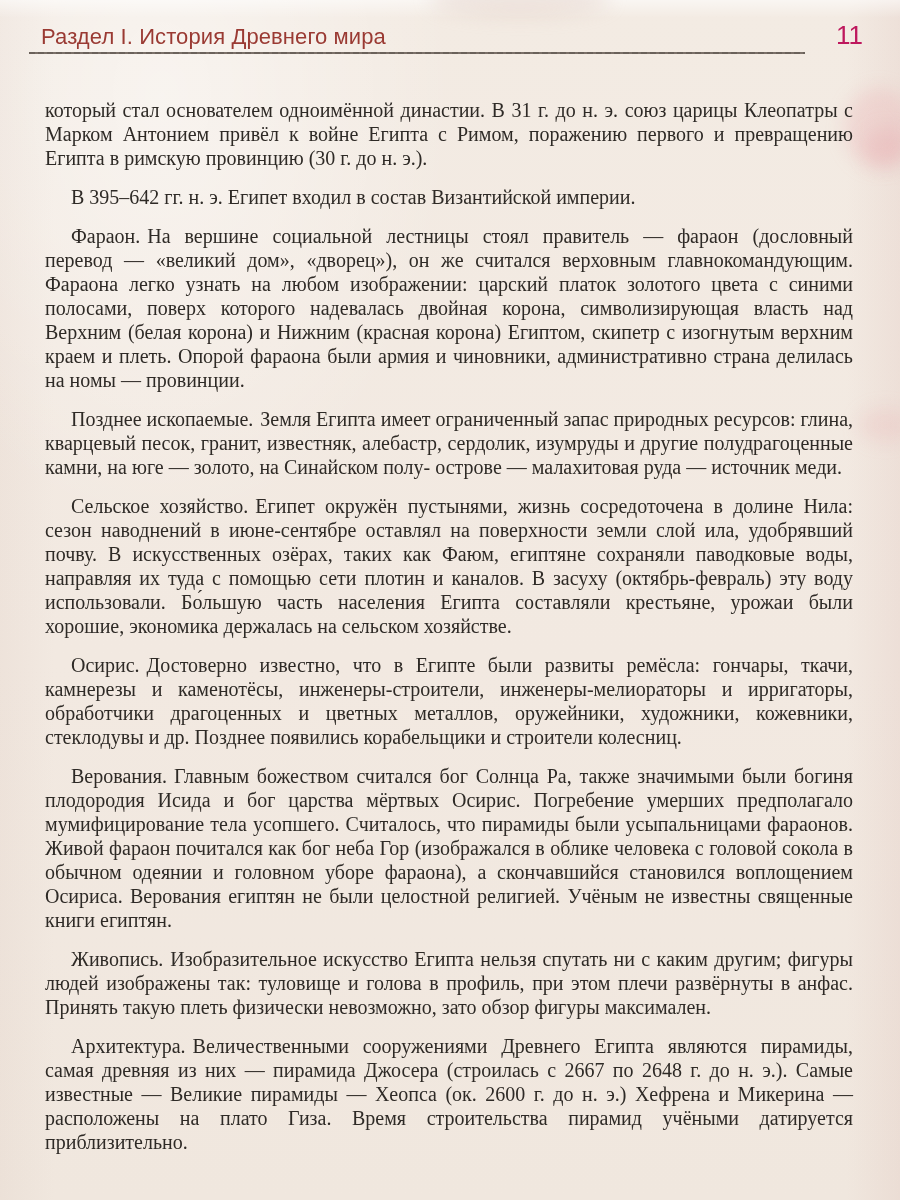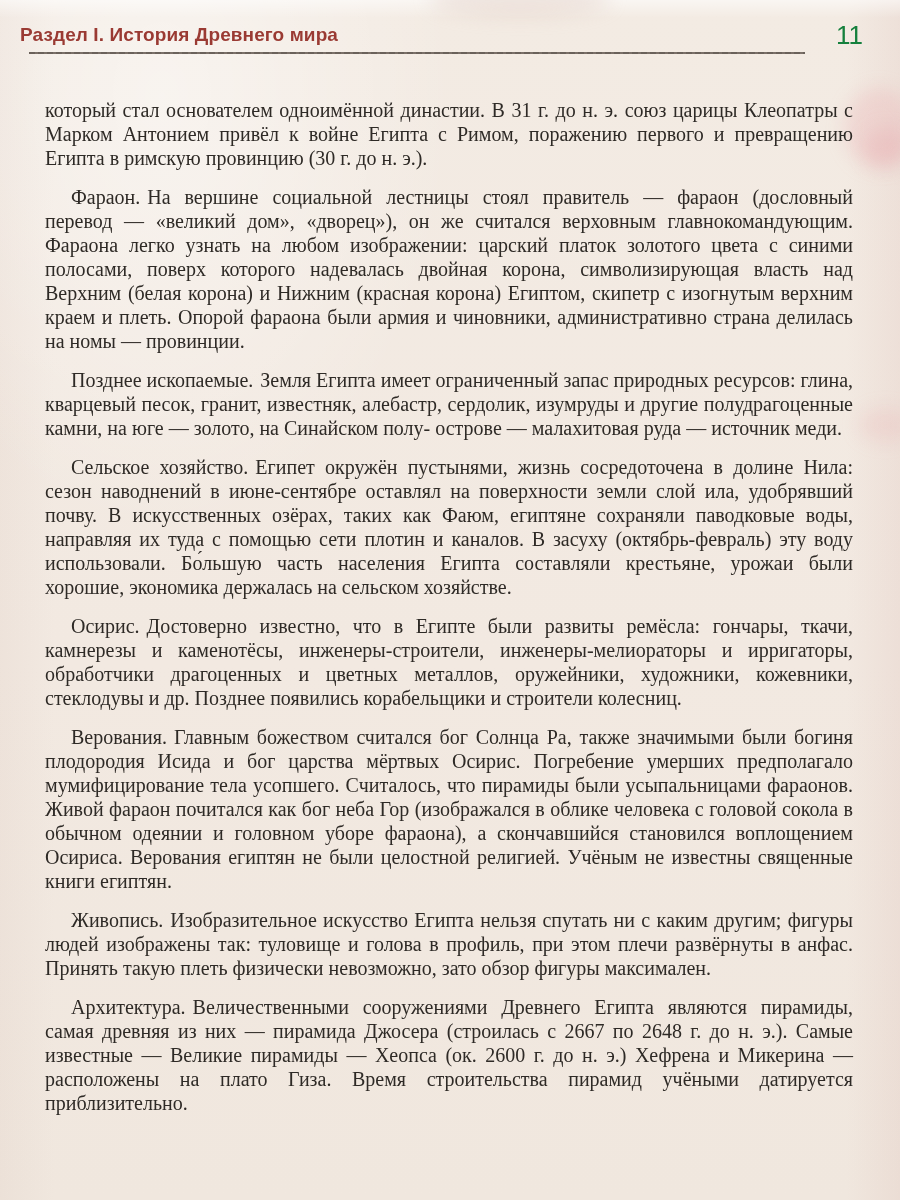--- a/index.html
+++ b/index.html
@@ -38,46 +38,46 @@
 
   .page-header {
     position: absolute;
     left: 0;
     top: 0;
     width: 100%;
     height: 58px;
   }
   .section-title {
     position: absolute;
-    left: 20px;
+    left: 41px;
     top: 24px;
     font-family: "Liberation Sans", "DejaVu Sans", sans-serif;
-    font-size: 19px;
-    font-weight: 700;
+    font-size: 22px;
+    font-weight: 400;
     letter-spacing: 0.1px;
     color: #9a3a33;
     white-space: nowrap;
   }
   .header-rule {
     position: absolute;
     left: 29px;
     top: 52px;
     width: 776px;
     height: 2px;
     background: repeating-linear-gradient(90deg, #5b524b 0 6px, #6d625a 6px 9px);
     opacity: 0.9;
   }
   .page-number {
     position: absolute;
     right: 37px;
     top: 20px;
     font-family: "Liberation Sans", "DejaVu Sans", sans-serif;
     font-size: 26px;
     font-weight: 400;
-    color: #15803d;
+    color: #be185d;
   }
 
   .page-body {
     position: absolute;
     left: 30px;
     top: 83px;
     width: 838px;
     color: #2e2a26;
     font-size: 20px;
     line-height: 24px;
@@ -110,20 +110,21 @@
 
 <header class="page-header">
   <div class="section-title">Раздел I. История Древнего мира</div>
   <div class="header-rule"></div>
   <div class="page-number">11</div>
 </header>
 
 <main class="page-body">
   <p class="para no-indent"><span class="para-text">который стал основателем одноимённой династии. В 31 г. до н. э. союз царицы Клеопатры с Марком Антонием привёл к войне Египта с Римом, поражению первого и превращению Египта в римскую провинцию (30 г. до н. э.).</span></p>
 
+  <p class="para"><span class="para-text">В 395–642 гг. н. э. Египет входил в состав Византийской империи.</span></p>
 
   <p class="para"><span class="para-lead">Фараон.</span><span class="para-text">На вершине социальной лестницы стоял правитель — фараон (дословный перевод — «великий дом», «дворец»), он же считался верховным главнокомандующим. Фараона легко узнать на любом изображении: царский платок золотого цвета с синими полосами, поверх которого надевалась двойная корона, символизирующая власть над Верхним (белая корона) и Нижним (красная корона) Египтом, скипетр с изогнутым верхним краем и плеть. Опорой фараона были армия и чиновники, административно страна делилась на номы — провинции.</span></p>
 
   <p class="para"><span class="para-lead">Позднее ископаемые.</span><span class="para-text">Земля Египта имеет ограниченный запас природных ресурсов: глина, кварцевый песок, гранит, известняк, алебастр, сердолик, изумруды и другие полудрагоценные камни, на юге — золото, на Синайском полу- острове — малахитовая руда — источник меди.</span></p>
 
   <p class="para"><span class="para-lead">Сельское хозяйство.</span><span class="para-text">Египет окружён пустынями, жизнь сосредоточена в долине Нила: сезон наводнений в июне-сентябре оставлял на поверхности земли слой ила, удобрявший почву. В искусственных озёрах, таких как Фаюм, египтяне сохраняли паводковые воды, направляя их туда с помощью сети плотин и каналов. В засуху (октябрь-февраль) эту воду использовали. Бо́льшую часть населения Египта составляли крестьяне, урожаи были хорошие, экономика держалась на сельском хозяйстве.</span></p>
 
   <p class="para"><span class="para-lead">Осирис.</span><span class="para-text">Достоверно известно, что в Египте были развиты ремёсла: гончары, ткачи, камнерезы и каменотёсы, инженеры-строители, инженеры-мелиораторы и ирригаторы, обработчики драгоценных и цветных металлов, оружейники, художники, кожевники, стеклодувы и др. Позднее появились корабельщики и строители колесниц.</span></p>
 
 

